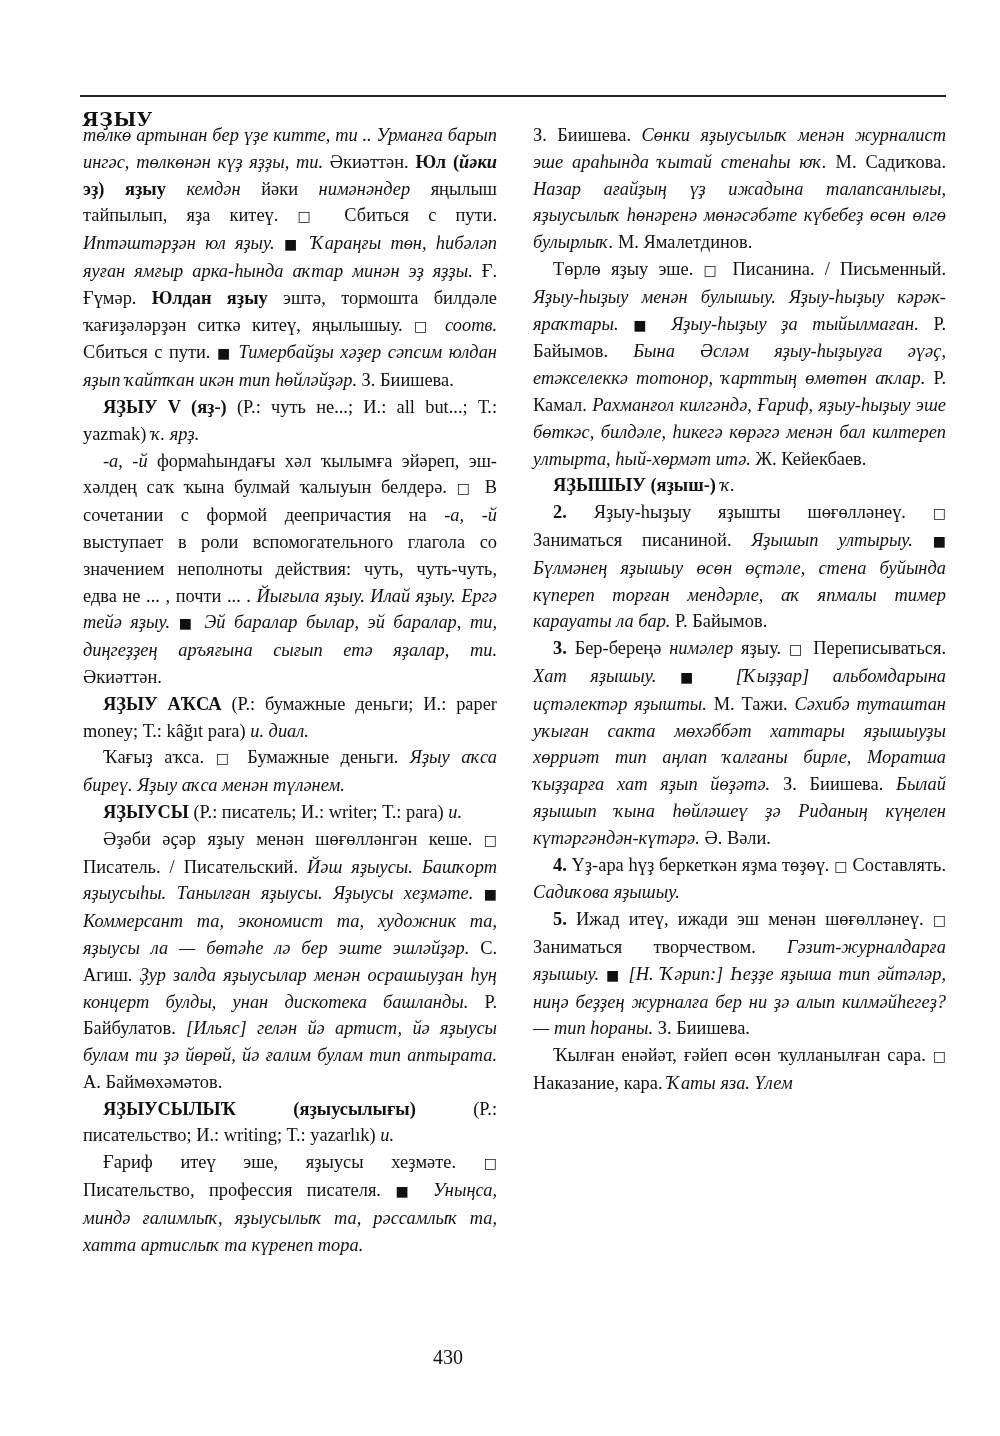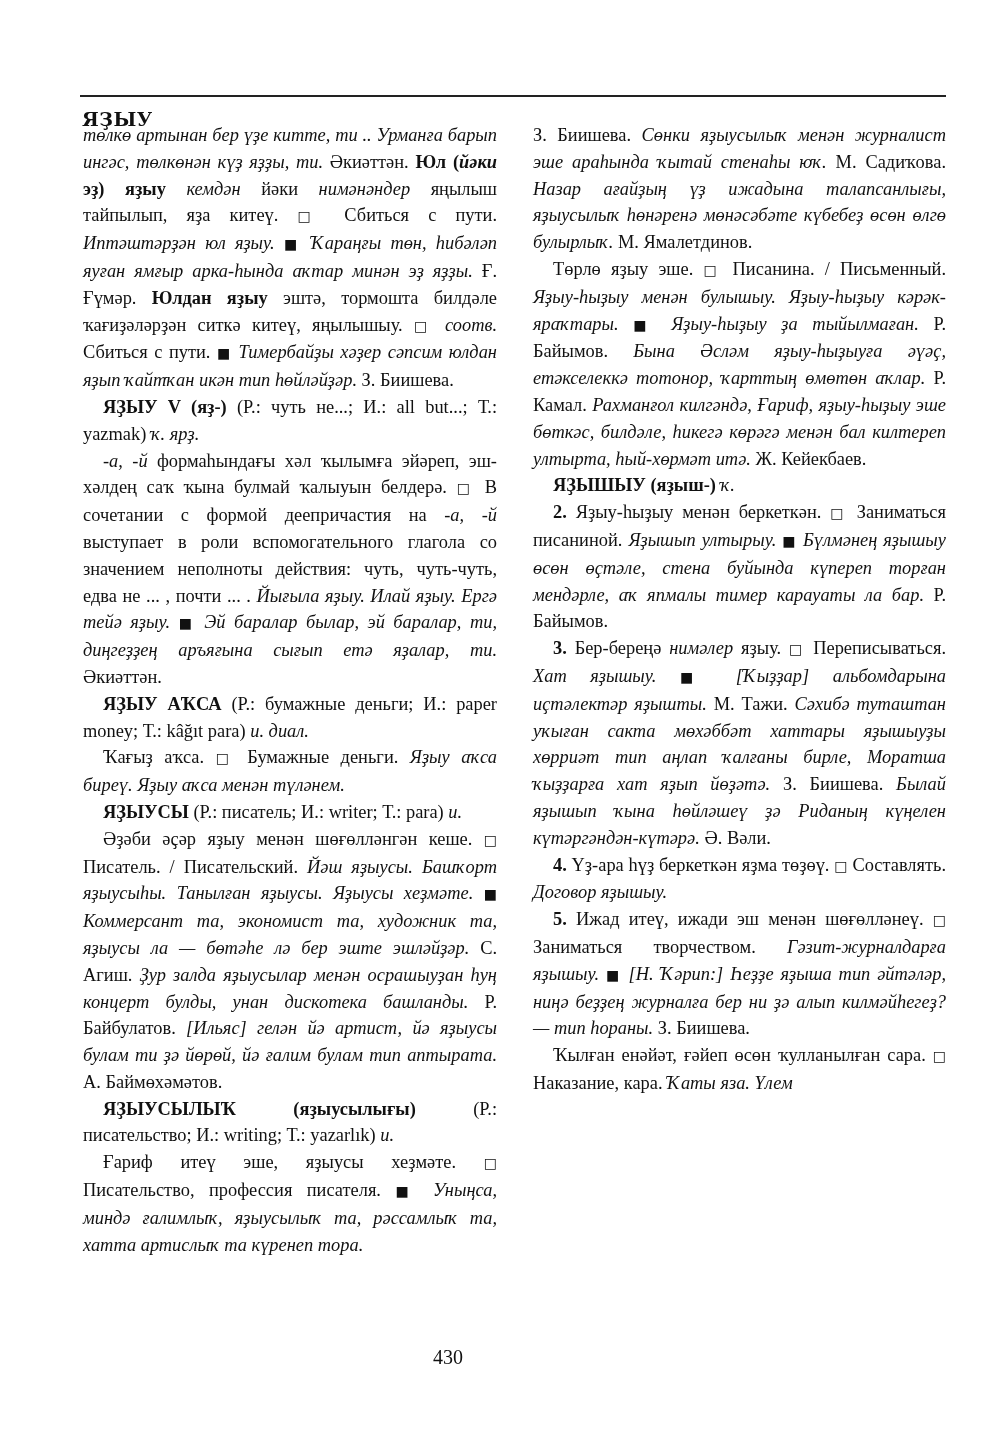--- a/index.html
+++ b/index.html
@@ -35,20 +35,20 @@
     <p class="ind"><span>Ҡағыҙ аҡса. </span><span class="sq">□</span><span> Бумажные деньги. </span><span class="i">Яҙыу аҡса биреү. Яҙыу аҡса менән түләнем.</span></p>
     <p class="ind"><span class="b">ЯҘЫУСЫ</span><span> (Р.: писатель; И.: writer; Т.: para) </span><span class="i">и.</span></p>
     <p class="ind"><span>Әҙәби әҫәр яҙыу менән шөғөлләнгән кеше. </span><span class="sq">□</span><span> Писатель. / Писательский. </span><span class="i">Йәш яҙыусы. Башҡорт яҙыусыһы. Танылған яҙыусы. Яҙыусы хеҙмәте.</span><span> </span><span class="sq-filled">■</span><span> </span><span class="i">Коммерсант та, экономист та, художник та, яҙыусы ла — бөтәһе лә бер эште эшләйҙәр.</span><span> С. Агиш. </span><span class="i">Ҙур залда яҙыусылар менән осрашыуҙан һуң концерт булды, унан дискотека башланды.</span><span> Р. Байбулатов. </span><span class="i">[Ильяс] гелән йә артист, йә яҙыусы булам ти ҙә йөрөй, йә ғалим булам тип аптырата.</span><span> А. Баймөхәмәтов.</span></p>
     <p class="ind"><span class="b">ЯҘЫУСЫЛЫҠ (яҙыусылығы)</span><span> (Р.: писательство; И.: writing; Т.: yazarlık) </span><span class="i">и.</span></p>
     <p class="ind"><span>Ғариф итеү эше, яҙыусы хеҙмәте. </span><span class="sq">□</span><span> Писательство, профессия писателя. </span><span class="sq-filled">■</span><span> </span><span class="i">Уныңса, миндә ғалимлыҡ, яҙыусылыҡ та, рәссамлыҡ та, хатта артислыҡ та күренеп тора.</span></p>
   </div>
 <div class="col right" id="col-right">
     <p class=""><span>З. Биишева. </span><span class="i">Сөнки яҙыусылыҡ менән журналист эше араһында ҡытай стенаһы юҡ.</span><span> М. Садиҡова. </span><span class="i">Назар ағайҙың үҙ ижадына талапсанлығы, яҙыусылыҡ һөнәренә мөнәсәбәте күбебеҙ өсөн өлгө булырлыҡ.</span><span> М. Ямалетдинов.</span></p>
     <p class="ind"><span>Төрлө яҙыу эше. </span><span class="sq">□</span><span> Писанина. / Письменный. </span><span class="i">Яҙыу-һыҙыу менән булышыу. Яҙыу-һыҙыу кәрәк-яраҡтары.</span><span> </span><span class="sq-filled">■</span><span> </span><span class="i">Яҙыу-һыҙыу ҙа тыйылмаған.</span><span> Р. Байымов. </span><span class="i">Бына Әсләм яҙыу-һыҙыуға әүәҫ, етәкселеккә тотонор, ҡарттың өмөтөн аҡлар.</span><span> Р. Камал. </span><span class="i">Рахманғол килгәндә, Ғариф, яҙыу-һыҙыу эше бөткәс, билдәле, һикегә көрәгә менән бал килтереп ултырта, һый-хөрмәт итә.</span><span> Ж. Кейекбаев.</span></p>
     <p class="ind"><span class="b">ЯҘЫШЫУ (яҙыш-)</span><span> </span><span class="i">ҡ.</span></p>
-    <p class="ind"><span class="b">2.</span><span> Яҙыу-һыҙыу менән беркеткән. </span><span class="sq">□</span><span> Заниматься писаниной. </span><span class="i">Яҙышып ултырыу.</span><span> </span><span class="sq-filled">■</span><span> </span><span class="i">Бүлмәнең яҙышыу өсөн өҫтәле, стена буйында күпереп торған мендәрле, аҡ япмалы тимер карауаты ла бар.</span><span> Р. Байымов.</span></p>
+    <p class="ind"><span class="b">2.</span><span> Яҙыу-һыҙыу яҙышты шөғөлләнеү. </span><span class="sq">□</span><span> Заниматься писаниной. </span><span class="i">Яҙышып ултырыу.</span><span> </span><span class="sq-filled">■</span><span> </span><span class="i">Бүлмәнең яҙышыу өсөн өҫтәле, стена буйында күпереп торған мендәрле, аҡ япмалы тимер карауаты ла бар.</span><span> Р. Байымов.</span></p>
     <p class="ind"><span class="b">3.</span><span> Бер-береңә </span><span class="i">нимәлер</span><span> яҙыу. </span><span class="sq">□</span><span> Переписываться. </span><span class="i">Хат яҙышыу.</span><span> </span><span class="sq-filled">■</span><span> </span><span class="i">[Ҡыҙҙар] альбомдарына иҫтәлектәр яҙышты.</span><span> М. Тажи. </span><span class="i">Сәхибә туташтан уҡыған сакта мөхәббәт хаттары яҙышыуҙы хөрриәт тип аңлап ҡалғаны бирле, Моратша ҡыҙҙарға хат яҙып йөҙәтә.</span><span> З. Биишева. </span><span class="i">Былай яҙышып ҡына һөйләшеү ҙә Риданың күңелен күтәргәндән-күтәрә.</span><span> Ә. Вәли.</span></p>
-    <p class="ind"><span class="b">4.</span><span> Үҙ-ара һүҙ беркеткән яҙма төҙөү. </span><span class="sq">□</span><span> Составлять. </span><span class="i">Договор яҙышыу.</span></p>
+    <p class="ind"><span class="b">4.</span><span> Үҙ-ара һүҙ беркеткән яҙма төҙөү. </span><span class="sq">□</span><span> Составлять. </span><span class="i">Садиҡова яҙышыу.</span></p>
     <p class="ind"><span class="b">5.</span><span> Ижад итеү, ижади эш менән шөғөлләнеү. </span><span class="sq">□</span><span> Заниматься творчеством. </span><span class="i">Гәзит-журналдарға яҙышыу.</span><span> </span><span class="sq-filled">■</span><span> </span><span class="i">[Н. Ҡәрип:] Һеҙҙе яҙыша тип әйтәләр, ниңә беҙҙең журналға бер ни ҙә алып килмәйһегеҙ? — тип һораны.</span><span> З. Биишева.</span></p>
     <p class="ind"><span>Ҡылған енәйәт, ғәйеп өсөн ҡулланылған сара. </span><span class="sq">□</span><span> Наказание, кара. </span><span class="i">Ҡаты яза. Үлем</span></p>
   </div>
 
 <div class="page-num">430</div>
 
 </body></html>

